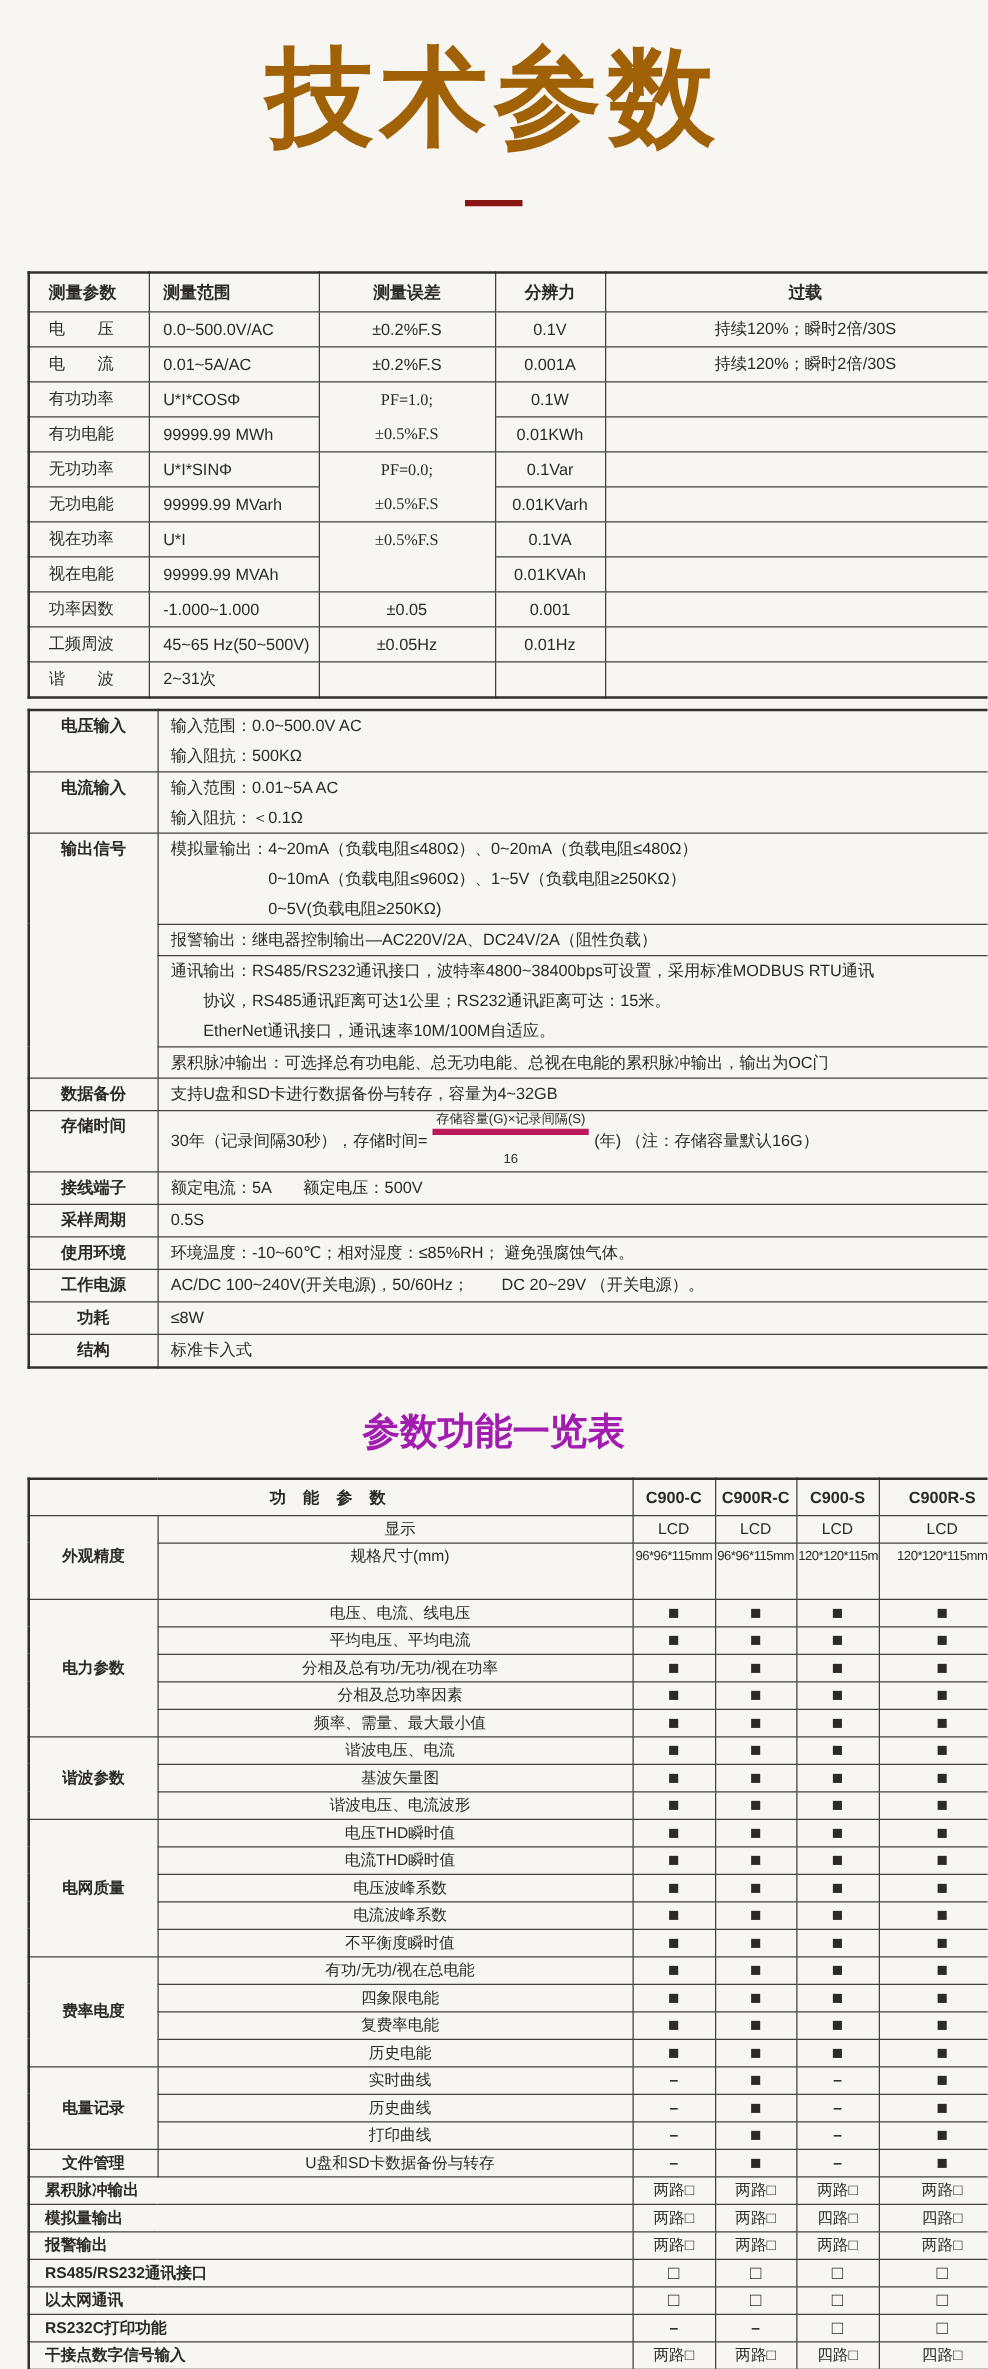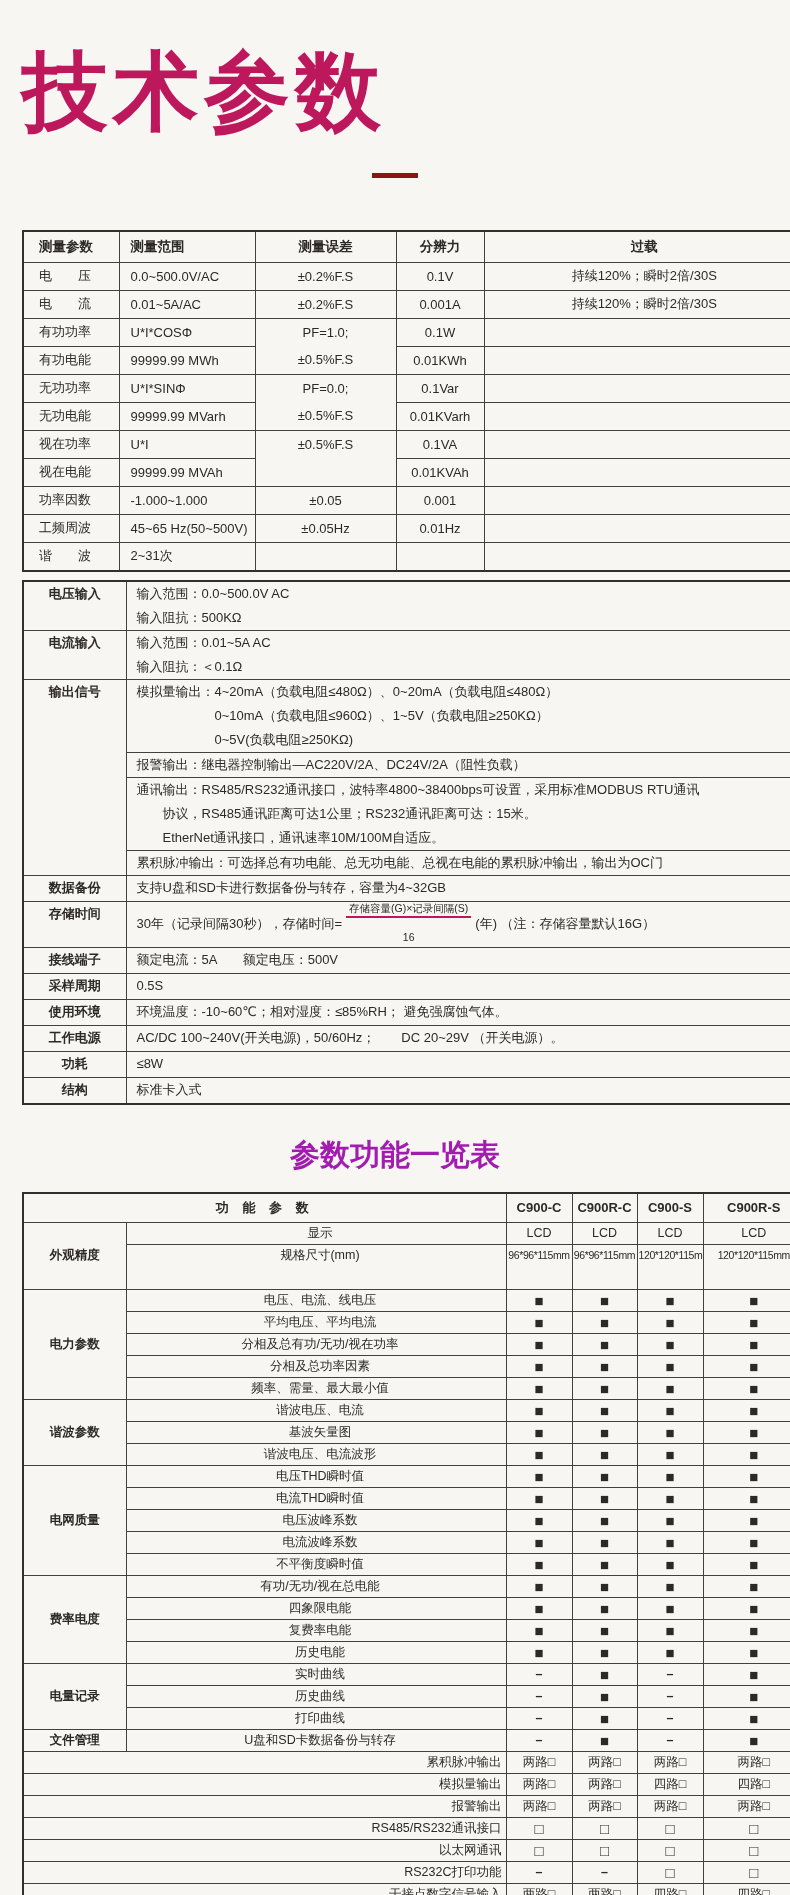--- a/index.html
+++ b/index.html
@@ -7,67 +7,67 @@
     width:790px; min-height:1895px;
     background:#f7f6f3;
     font-family:"Liberation Sans","DejaVu Sans",sans-serif;
     color:#2d2926;
     -webkit-font-smoothing:antialiased;
   }
   .page { padding:0 22px; }
 
   
   .main-title {
-    font-size:86px; line-height:1.1; font-weight:900;
-    letter-spacing:5px; color:#be185d; margin:44px 0 0 0;
+    text-align:center; font-size:86px; line-height:1.1; font-weight:900;
+    letter-spacing:5px; color:#a16207; margin:31px 0 0 0;
   }
   .red-bar { width:46px; height:5px; margin:34px auto 0 auto; }
 
   
   table { border-collapse:collapse; table-layout:fixed; width:784px; background:transparent; }
   td { border:1px solid #45403c; overflow:hidden; }
   .t1, .t2, .t3 { border:2px solid #332f2b; }
 
   
   .t1 { margin-top:52px; }
   .t1 td { height:27px; font-size:13px; font-weight:500; padding:0 5px; }
   .t1 .hdr td { height:30px; font-weight:700; font-size:13.5px; }
   .c-param { text-align:left; padding-left:15px !important; font-weight:bold; }
   .c-range { text-align:left; padding-left:11px !important; }
   .c-err, .c-res, .c-ovl { text-align:center; }
   .c-err.two { padding:0 !important; vertical-align:top; }
-  .eline { height:27px; line-height:27px; text-align:center; }
+  .eline { height:27px; line-height:27px; text-align:center;font-family:Liberation Serif, serif; }
 
   
   .t2 { margin-top:8px; }
   .t2 td { font-size:13px; }
   .t2 .lbl {
     text-align:center; font-weight:700; vertical-align:top;
     line-height:24px; padding-top:0;
   }
   .t2 .cnt { padding:0 6px 0 10px; font-weight:500; }
   .t2 .cnt div { line-height:24px; white-space:nowrap; }
   .ind-lg { padding-left:78px; }
   .ind-sm { padding-left:26px; }
   .formula-cell { line-height:40px; white-space:nowrap; }
   .frac {
     display:inline-block; vertical-align:middle; text-align:center;
     font-size:10.5px; line-height:1.25; margin:0 4px 3px 4px; font-weight:500;
   }
-  .frac .num { display:block; border-bottom:2px solid #be185d; padding:0 3px 1px 3px; }
+  .frac .num { display:block; border-bottom:5px solid #be185d; padding:0 3px 1px 3px; }
   .frac .den { display:block; padding-top:1px;margin-top:12px; }
 
   
   .sec-title { text-align:center; font-size:30px; font-weight:900; margin:30px 0 16px 0; color:#a21caf; }
   .t3 td { height:21px; font-size:12.5px; padding:0 4px; }
   .t3 thead td { height:28px; font-weight:700; font-size:13px; text-align:center; }
   .t3 .corner { letter-spacing:5px; }
   .ft-group { text-align:center; font-weight:600; }
   .ft-label { text-align:center; padding-left:12px !important; font-weight:500; }
-  .ft-flat-label { text-align:right; padding-left:12px !important; font-weight:400; }
+  .ft-flat-label { text-align:left; padding-left:12px !important; font-weight:700; }
   .ft-val { text-align:center; font-weight:500; }
   .ft-val.sq { font-size:15px; }
   .ft-val.dash { font-weight:700; }
   .ft-val.tiny { font-size:10.5px; letter-spacing:-0.4px; padding:0 1px; }
   .tall-top td { height:44px; vertical-align:top; line-height:21px; }
 </style>
 </head>
 <body>
 
 <div class="page">

